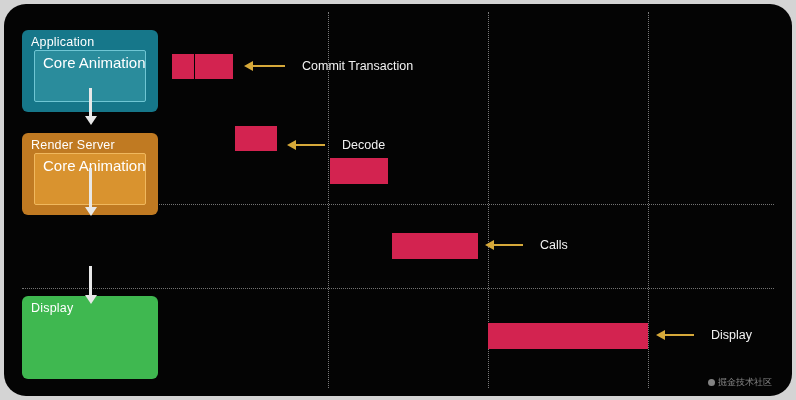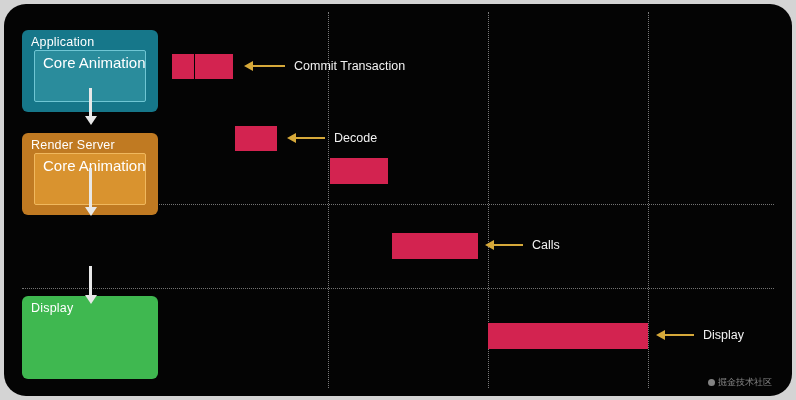--- a/index.html
+++ b/index.html
@@ -129,21 +129,21 @@
     border-bottom: 5px solid transparent;
     border-right: 9px solid #d6a93a;
     flex: 0 0 auto;
   }
   .callout .shaft {
     height: 2px;
     background: #d6a93a;
     flex: 0 0 auto;
   }
   .callout .txt {
-    margin-left: 9px;
+    margin-left: 17px;
     font-size: 12.5px;
     color: #f2f2f2;
     white-space: nowrap;
     text-align: right;
   }
 
   
   #dim {
     position: absolute;
     left: 327px;
@@ -238,21 +238,21 @@
     <div class="bar" style="left:326px; top:154px; width:58px; height:26px;"></div>
     <div class="bar" style="left:388px; top:229px; width:86px; height:26px;"></div>
     <div class="bar" style="left:484px; top:319px; width:160px; height:26px;"></div>
 
     <div class="callout" style="left:240px; top:55px;">
       <div class="head"></div>
       <div class="shaft" style="width:32px;"></div>
       <div class="txt">Commit Transaction</div>
     </div>
 
-    <div class="callout" style="left:283px; top:127px;">
+    <div class="callout" style="left:283px; top:134px;">
       <div class="head"></div>
       <div class="shaft" style="width:29px;"></div>
       <div class="txt">Decode</div>
     </div>
 
 
     <div class="callout" style="left:481px; top:234px;">
       <div class="head"></div>
       <div class="shaft" style="width:29px;"></div>
       <div class="txt">Calls</div>

